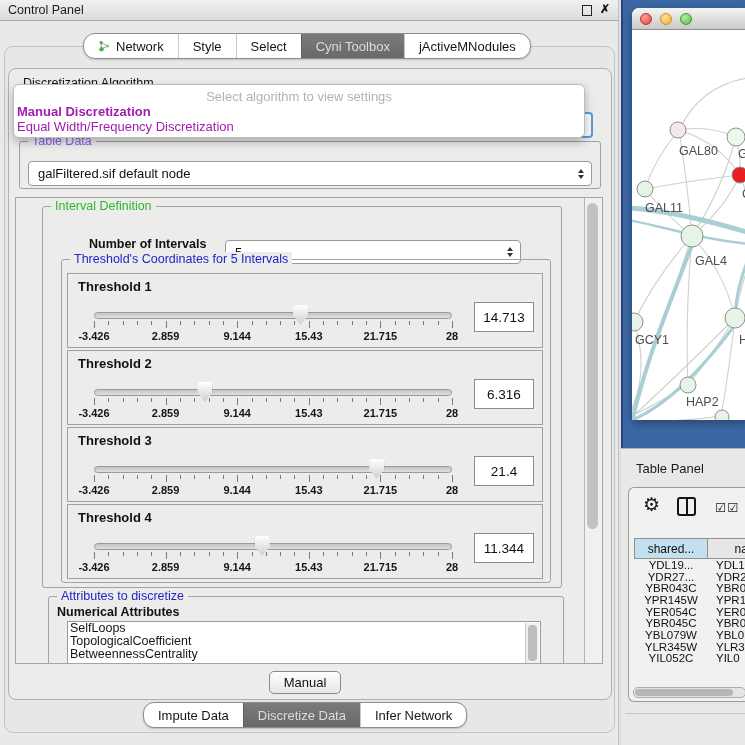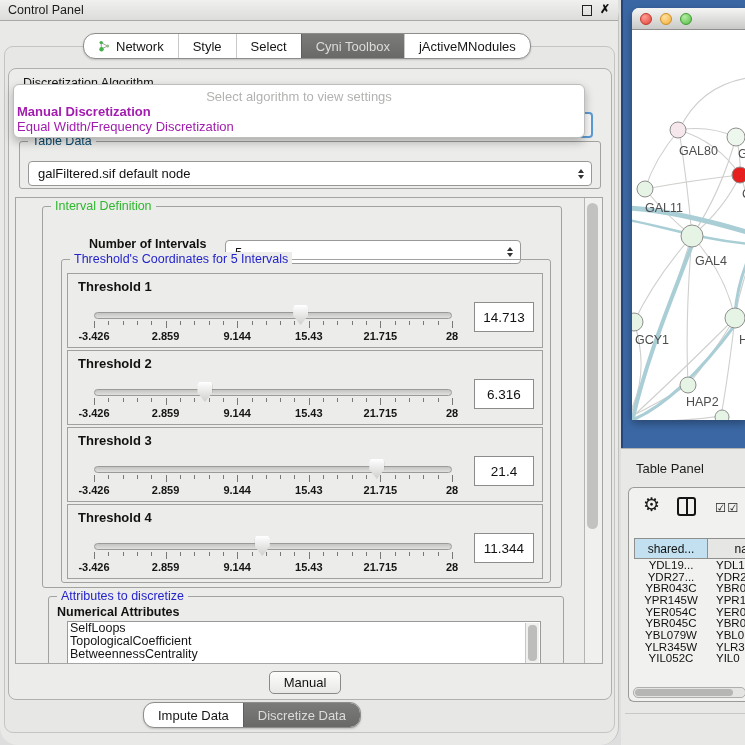--- a/index.html
+++ b/index.html
@@ -1,35 +1,35 @@
 <!DOCTYPE html>
 <html><head>
 <meta charset="utf-8">
 <style>
   html,body{margin:0;padding:0;}
   .screen{position:relative;width:745px;height:745px;background:#dedede;font-family:"Liberation Sans",sans-serif;overflow:hidden;-webkit-font-smoothing:antialiased;}
   
-  .cp-window{position:absolute;left:0;top:0;width:618px;height:745px;background:#e9e9e7;border-right:1px solid #c2c2c0;border-radius:18px;}
+  .cp-window{position:absolute;left:0;top:0;width:618px;height:745px;background:#e9e9e7;border-right:1px solid #c2c2c0;}
   .cp-titlebar{position:absolute;left:0;top:0;width:100%;height:20px;background:linear-gradient(#f0f0ee,#dcdcda);border-bottom:1px solid #a8a8a6;}
   .cp-title{position:absolute;left:8px;top:3px;font-size:12.5px;color:#1c1c1c;}
   .float-icon{position:absolute;right:26px;top:5px;width:8px;height:9px;border:1.5px solid #222;}
   .close-icon{position:absolute;right:8px;top:2px;font-size:12px;font-weight:bold;color:#111;}
   .cp-outer{position:absolute;left:4px;top:46px;width:609px;height:685px;background:#e7e7e5;border:1px solid #c4c4c2;border-radius:9px;}
   .cp-panel{position:absolute;left:8px;top:68px;width:602px;height:630px;background:#ececea;border:1px solid #b0b0ae;border-radius:8px;}
   
   .segbar{position:absolute;display:flex;background:#fff;border:1px solid #8d8d8b;border-radius:12px;overflow:hidden;height:24px;box-shadow:0 1px 2px rgba(0,0,0,0.18);}
   .segbar .seg{display:flex;align-items:center;gap:5px;padding:0 14px;font-size:13px;color:#151515;border-left:1px solid #c9c9c7;white-space:nowrap;}
   .segbar .seg:first-child{border-left:none;}
   .segbar .seg.sel{background:linear-gradient(#7b7b79,#696967);color:#dcdcda;border-color:#5e5e5c;}
   #top-tabs{left:83px;top:33px;}
   #bottom-tabs{left:143px;top:702px;border-radius:11px;}
   .neticon{width:13px;height:13px;}
   
   .group{position:absolute;border:1px solid #a2a2a0;border-radius:3px;}
-  .gtitle{position:absolute;top:-8px;left:8px;background:#ececea;padding:0 4px;font-size:12.5px;color:#0c4a6e;white-space:nowrap;}
+  .gtitle{position:absolute;top:-8px;left:8px;background:#ececea;padding:0 4px;font-size:12.5px;color:#8b5cf6;white-space:nowrap;}
   .gtitle.green{color:#2eb82e;}
   .gtitle.blue{color:#2323cc;}
   
   .combo{position:absolute;background:#fff;border:1px solid #989896;border-radius:4px;font-size:13px;color:#111;display:flex;align-items:center;padding-left:9px;box-sizing:border-box;margin-top:7px;}
   .spin{position:absolute;right:7px;top:50%;transform:translateY(-50%);display:flex;flex-direction:column;gap:2px;}
   .spin i{width:0;height:0;border-left:3.5px solid transparent;border-right:3.5px solid transparent;display:block;}
   .spin .up{border-bottom:4px solid #333;}
   .spin .dn{border-top:4px solid #333;}
   .algo-combo{left:12px;top:36px;width:572px;height:26px;border:2px solid #5b9bd5;background:#fafafa;}
   
@@ -326,20 +326,21 @@
         </div>
         <div class="seg">Style</div>
         <div class="seg">Select</div>
         <div class="seg sel">Cyni Toolbox</div>
         <div class="seg">jActiveMNodules</div>
       </div>
 
     <div class="segbar" id="bottom-tabs">
         <div class="seg">Impute Data</div>
         <div class="seg sel">Discretize Data</div>
+        <div class="seg">Infer Network</div>
       </div>
 
     <div class="popup">
       <div class="hint">Select algorithm to view settings</div>
       <div class="pitem bold">Manual Discretization</div>
       <div class="pitem">Equal Width/Frequency Discretization</div>
     </div>
   </div>
 
   <div class="net-region">

